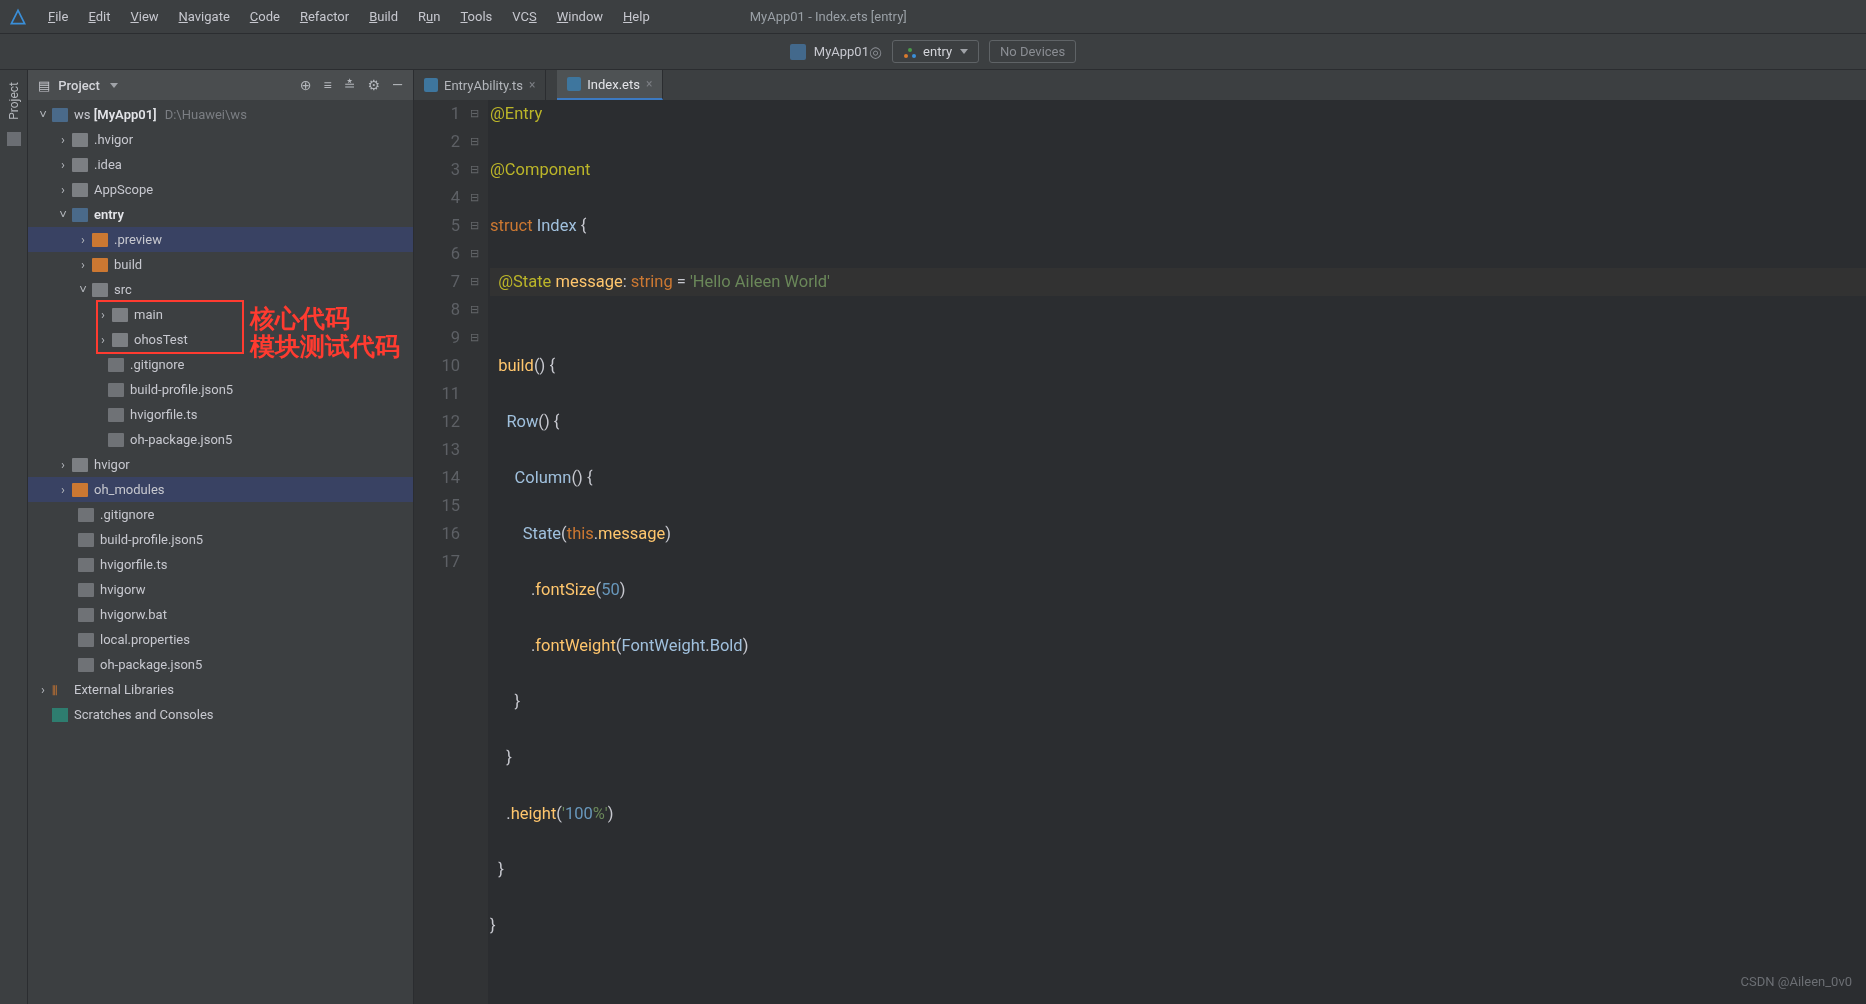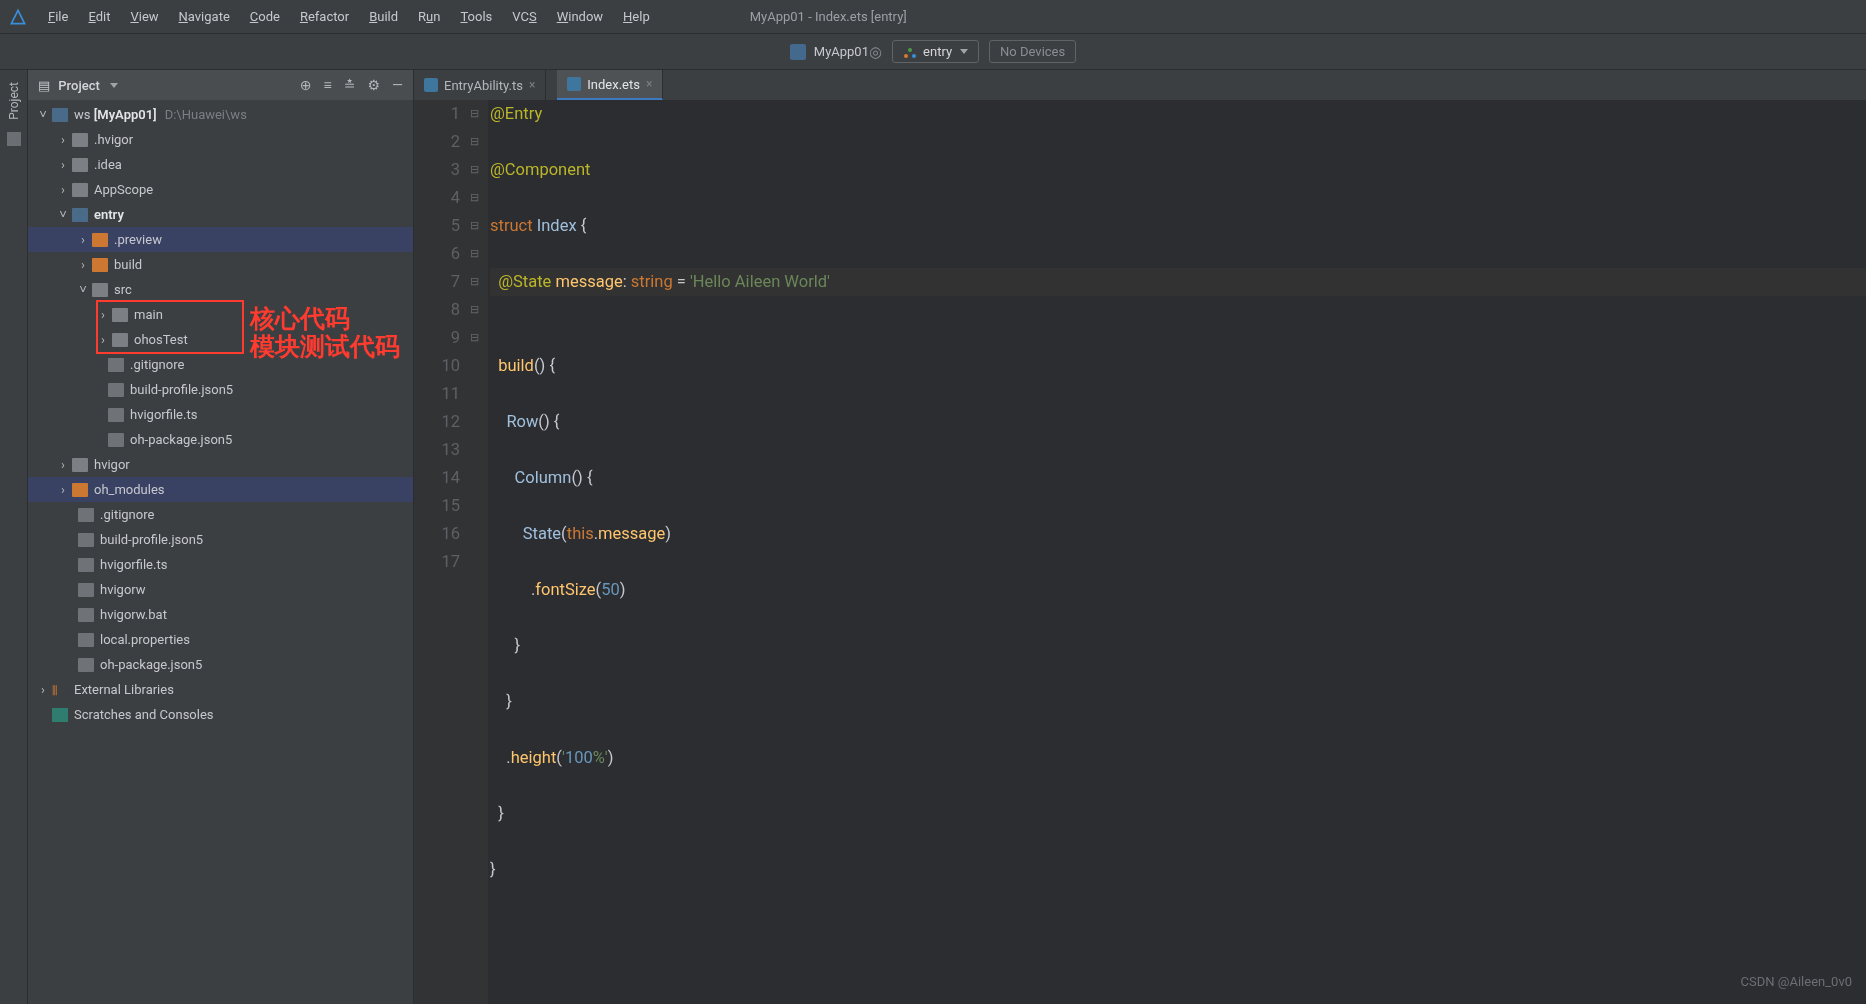--- a/index.html
+++ b/index.html
@@ -325,20 +325,21 @@
       <div class="code" id="code"><span class="line"><span class="c-anno">@Entry</span></span>
 <span class="line"><span class="c-anno">@Component</span></span>
 <span class="line"><span class="c-key">struct</span> <span class="c-type">Index</span> {</span>
 <span class="line cur-line">  <span class="c-anno">@State</span> <span class="c-fn">message</span>: <span class="c-key">string</span> = <span class="c-str">'Hello Aileen World'</span></span>
 <span class="line"></span>
 <span class="line">  <span class="c-fn">build</span>() {</span>
 <span class="line">    <span class="c-type">Row</span>() {</span>
 <span class="line">      <span class="c-type">Column</span>() {</span>
 <span class="line">        <span class="c-type">State</span>(<span class="c-key">this</span>.<span class="c-fn">message</span>)</span>
 <span class="line">          .<span class="c-fn">fontSize</span>(<span class="c-num">50</span>)</span>
+<span class="line">          .<span class="c-fn">fontWeight</span>(<span class="c-type">FontWeight</span>.<span class="c-type">Bold</span>)</span>
 <span class="line">      }</span>
 <span class="line">    }</span>
 <span class="line">    .<span class="c-fn">height</span>(<span class="c-str">'<span class="c-num">100</span>%'</span>)</span>
 <span class="line">  }</span>
 <span class="line">}</span>
 </div>
       <span class="watermark">CSDN @Aileen_0v0</span>
     </div>
   </div>
 

